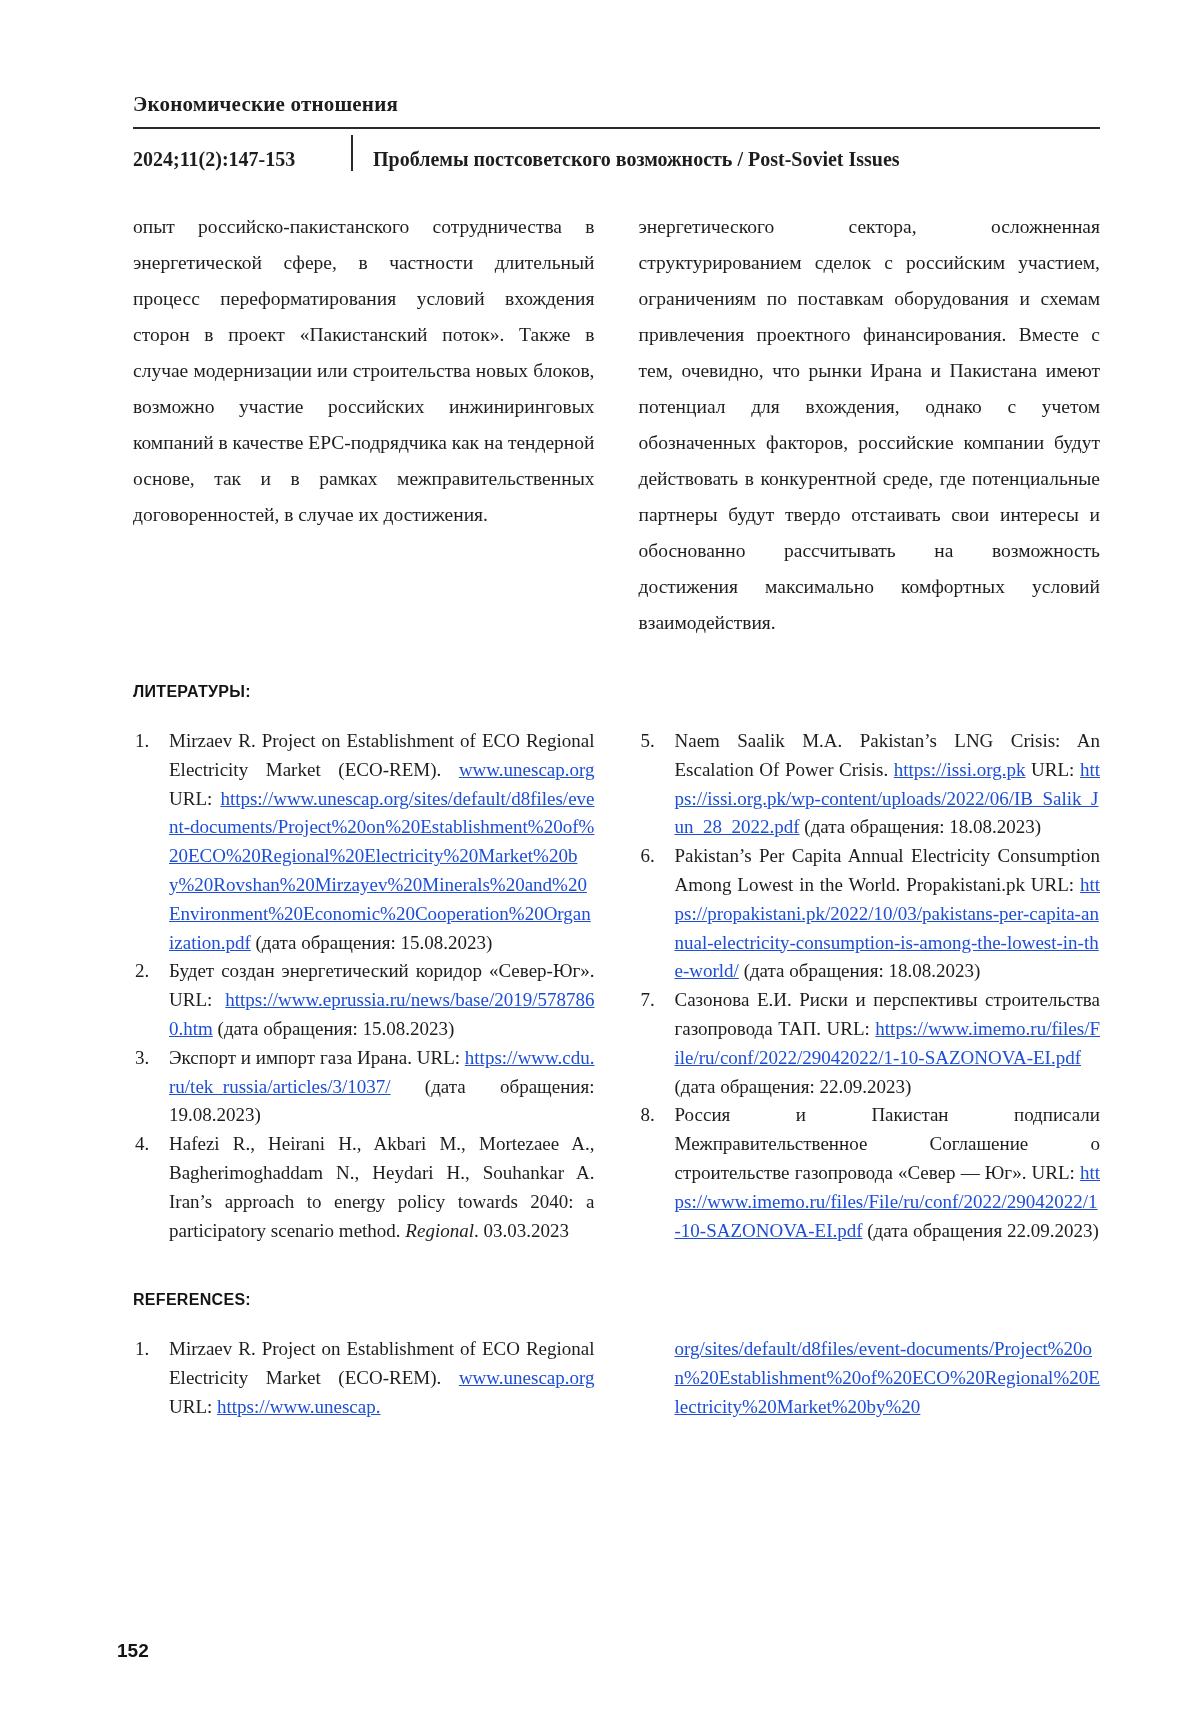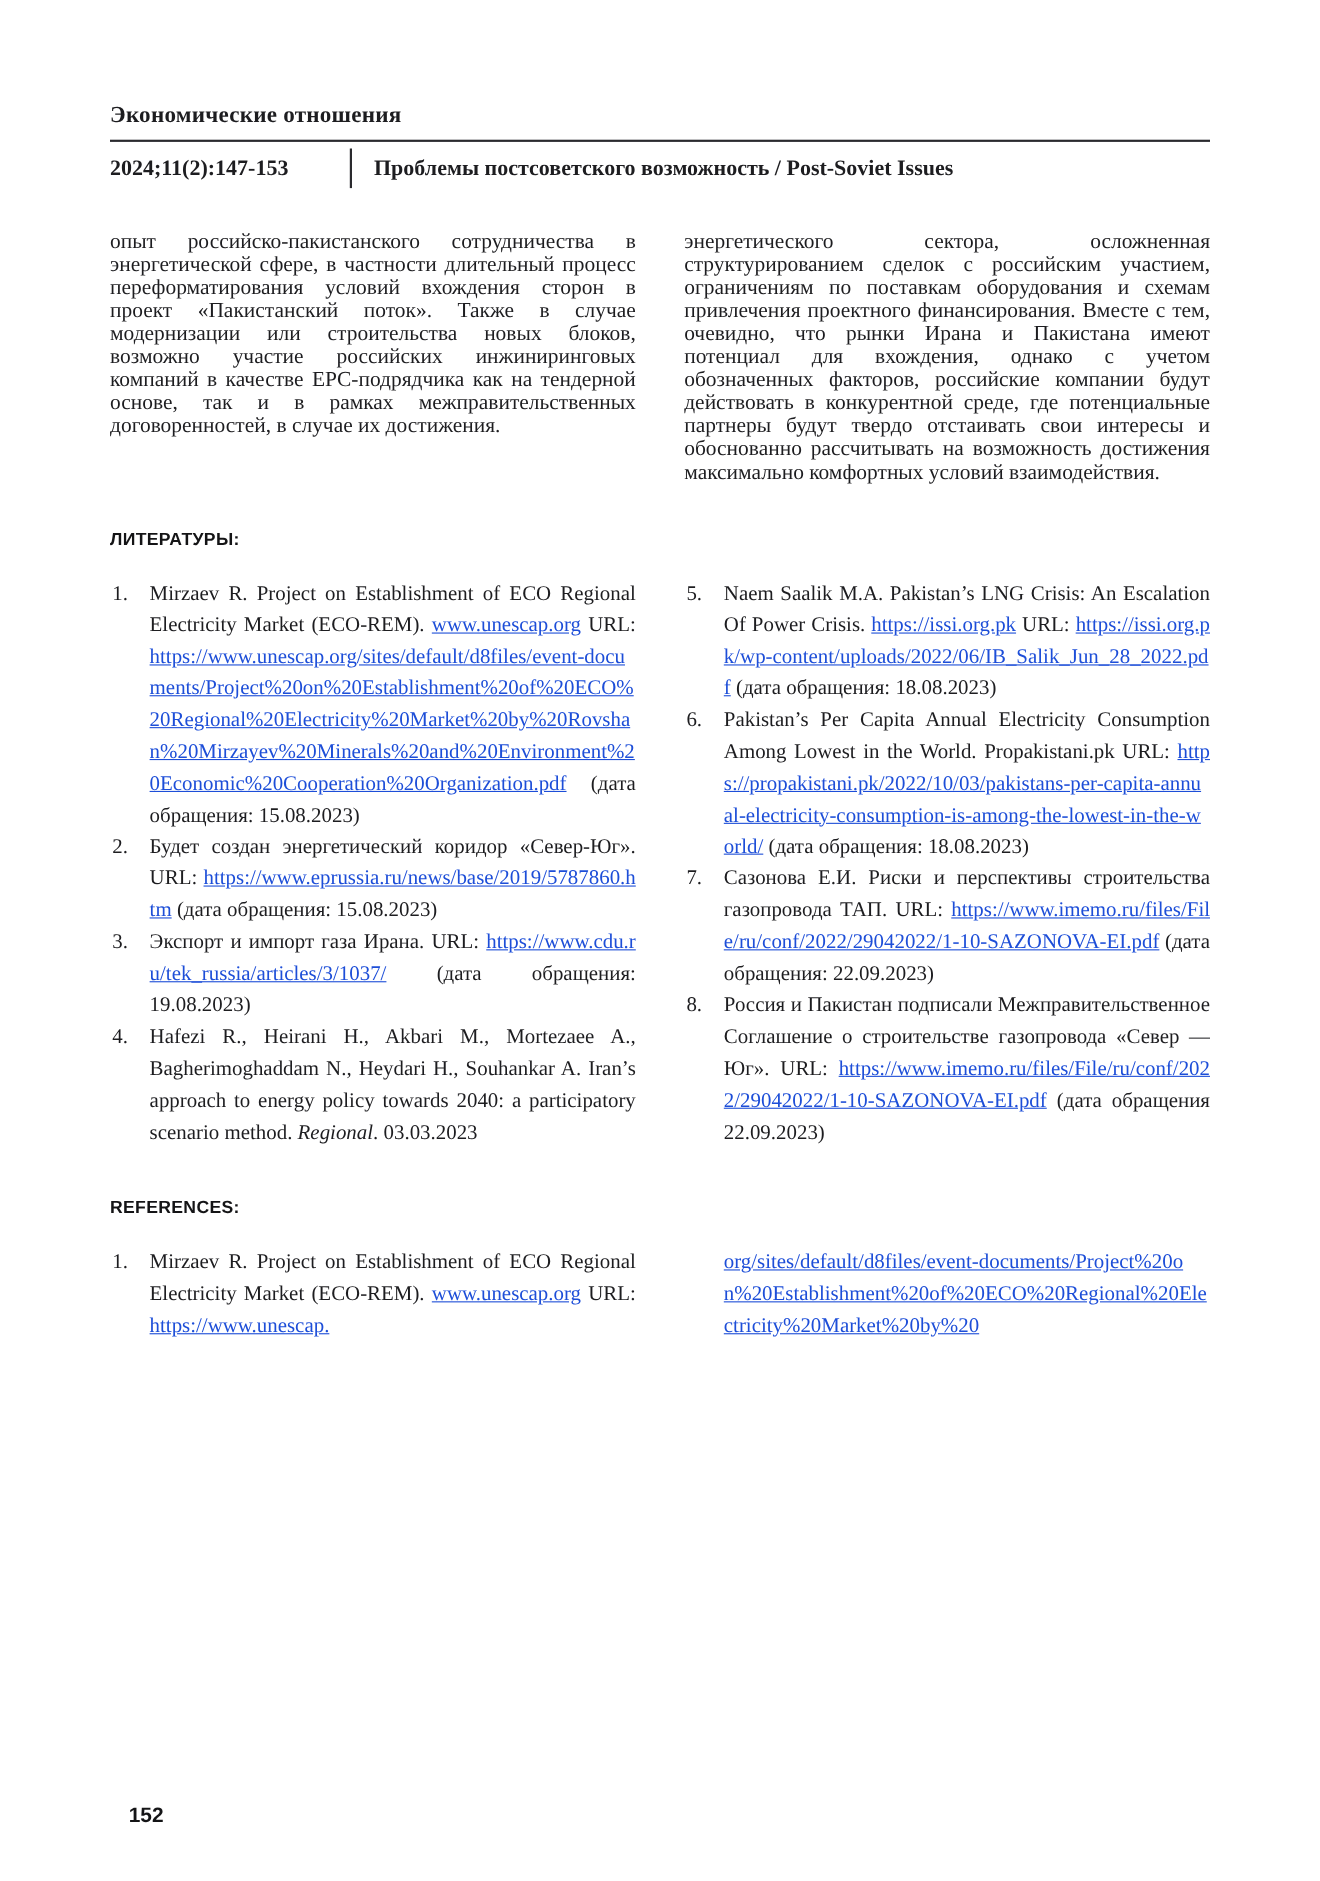--- a/index.html
+++ b/index.html
@@ -4,33 +4,33 @@
 <style>
   * { margin: 0; padding: 0; box-sizing: border-box; }
   html, body { background: #ffffff; }
   body {
     width: 1200px; height: 1710px;
     font-family: "Liberation Serif", serif;
     color: #1d1d20;
     position: relative;
     overflow: hidden;
   }
-  .page { padding: 92px 100px 0 100px; }
+  .page { padding: 92px 100px 0 100px; margin-left: 33px; }
 
   
   .running-head { font-weight: bold; font-size: 21px; letter-spacing: .2px; }
   .head-rule { border: none; border-top: 2px solid #2a2a2e; margin-top: 10px; }
-  .cite-row { display: flex; align-items: center; margin-top: 6px; }
+  .cite-row { display: flex; align-items: flex-end; margin-top: 6px; }
   .issue-info { font-weight: bold; font-size: 20px; width: 218px; flex: 0 0 auto; }
   .vline { width: 2px; height: 36px; background: #2a2a2e; margin: 0 20px 0 0; flex: 0 0 auto; }
   .journal-title { font-weight: bold; font-size: 20px; }
 
   
   .two-col { display: flex; gap: 44px; margin-top: 38px; }
-  .col { width: 478px; text-align: justify; font-size: 19.5px; line-height: 21px; }
+  .col { width: 478px; text-align: justify; font-size: 19.5px; line-height: 36px; }
   .col p { text-align: justify; }
   .col p.indent { text-indent: 30px; }
 
   
   .section-heading {
     font-family: "Liberation Sans", sans-serif;
     font-weight: bold; font-size: 16px; color: #141416;
     letter-spacing: .3px;
   }
   .lit-heading { margin-top: 42px; }

